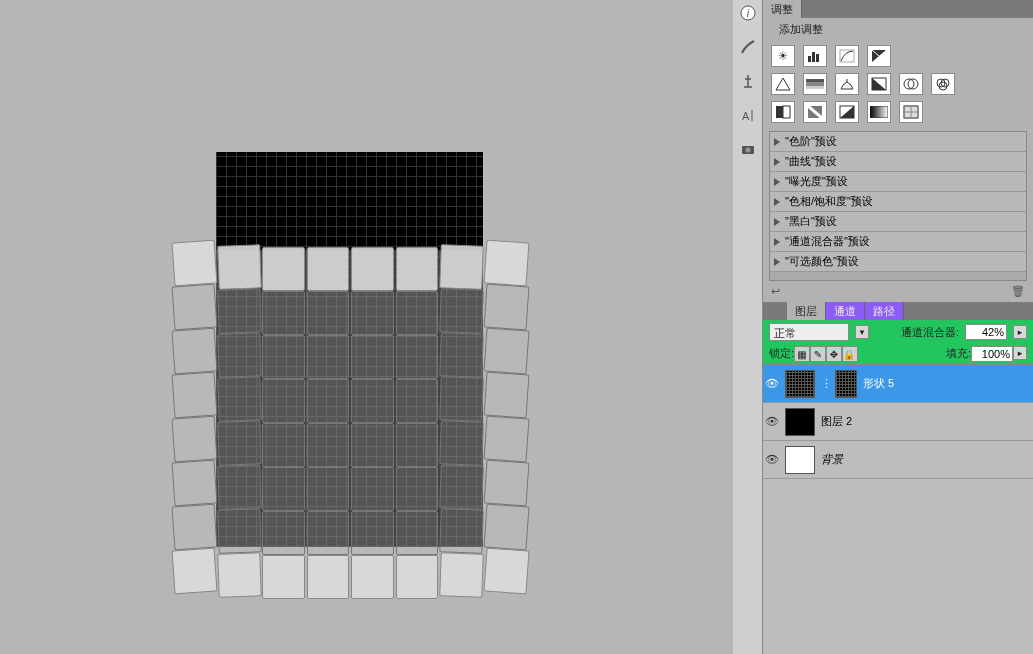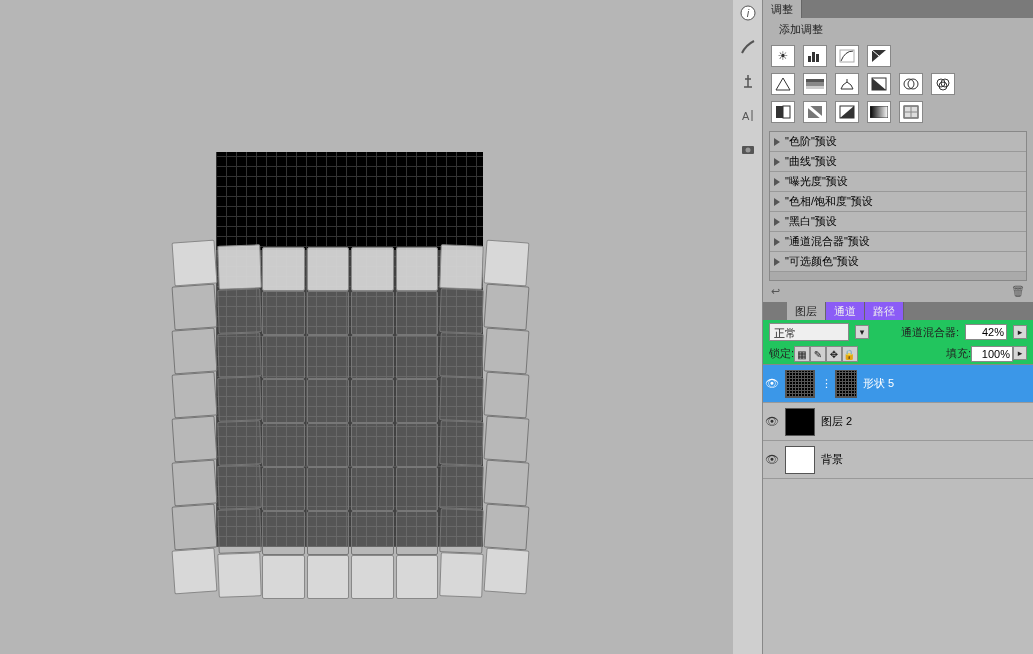--- a/index.html
+++ b/index.html
@@ -366,19 +366,19 @@
             <span>形状 5</span>
           </div>
           <div class="layer">
             <span class="eye">👁</span>
             <div class="thumb black"></div>
             <span>图层 2</span>
           </div>
           <div class="layer">
             <span class="eye">👁</span>
             <div class="thumb"></div>
-            <span style="">背景</span>
+            <span style="font-style:italic">背景</span>
           </div>
         </div>
       </div>
     </div>
   </div>
 </div>
 
 </body></html>

